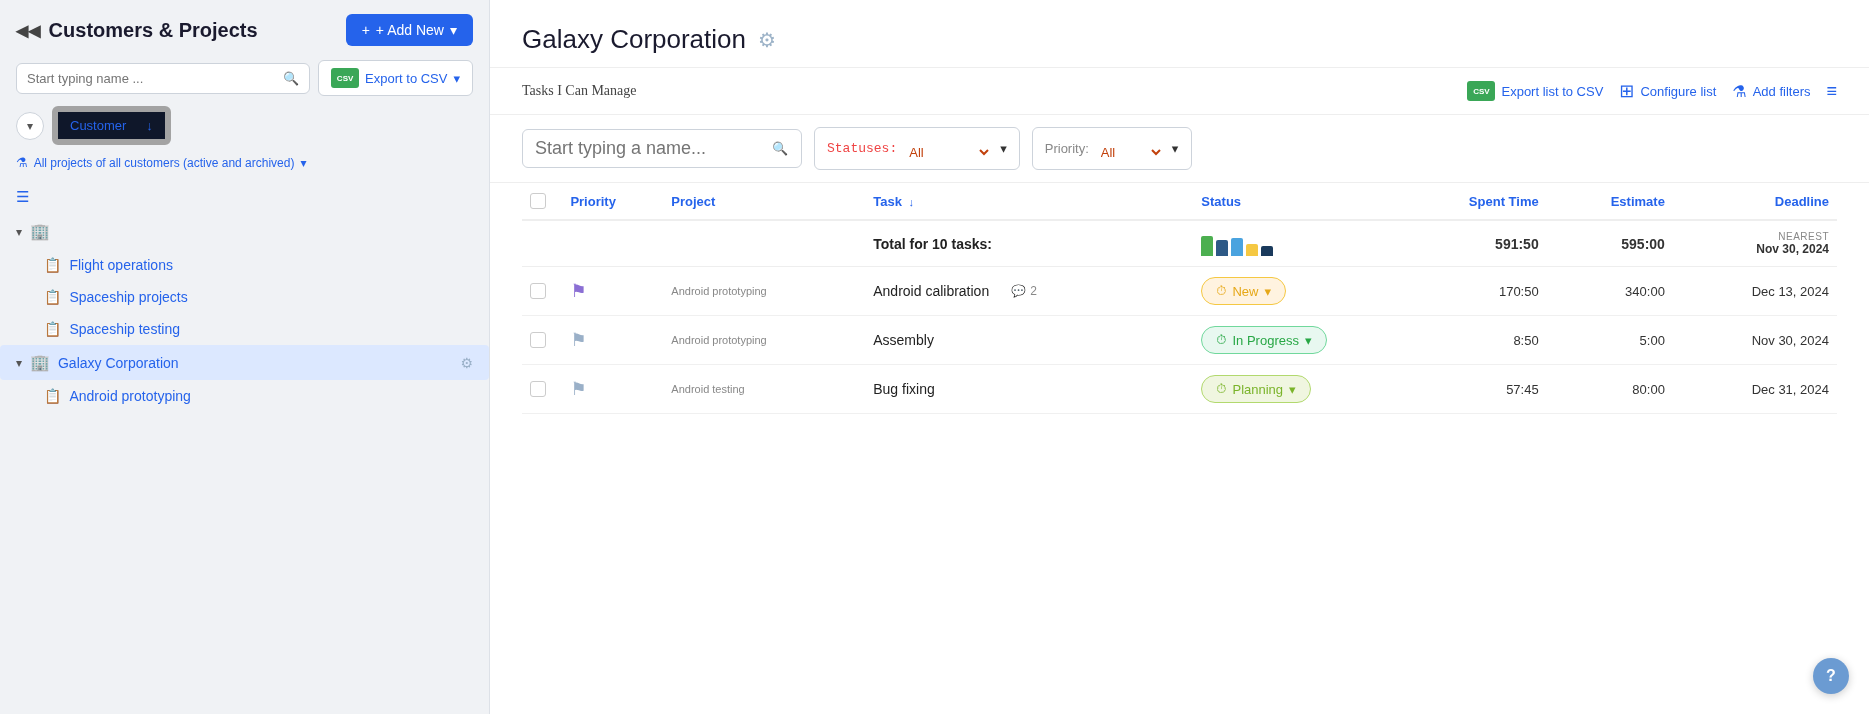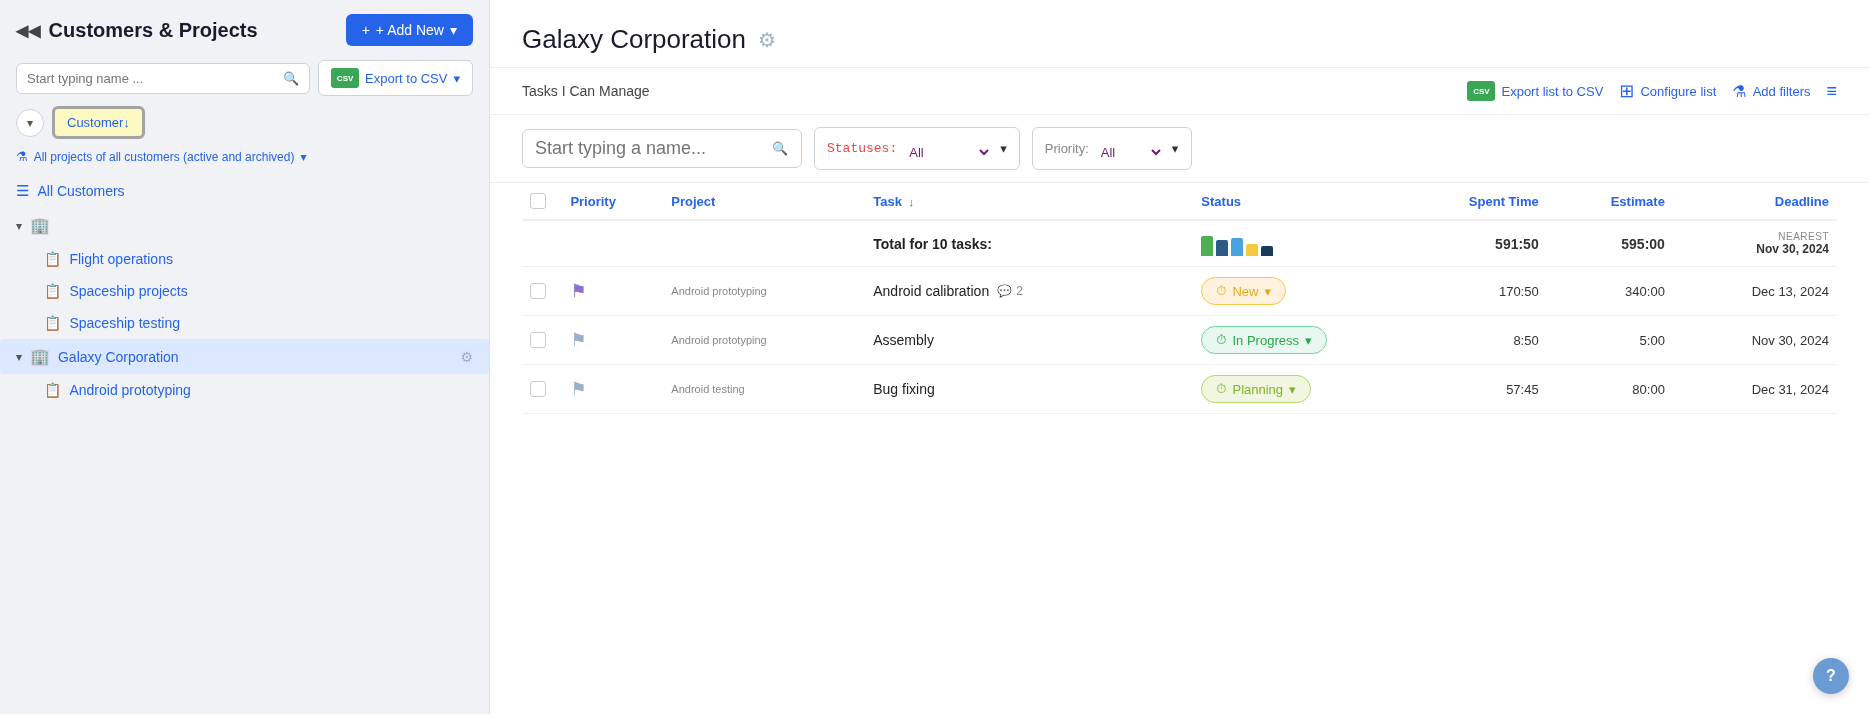--- a/index.html
+++ b/index.html
@@ -11,50 +11,50 @@
     .sidebar-title { font-size: 20px; font-weight: 600; color: #1a1a2e; display: flex; align-items: center; gap: 8px; }
     .add-new-btn { background: #2563eb; color: white; border: none; border-radius: 6px; padding: 8px 16px; font-size: 14px; font-weight: 500; cursor: pointer; display: flex; align-items: center; gap: 6px; }
 
     .sidebar-search { padding: 0 16px 10px; display: flex; align-items: center; gap: 8px; }
     .search-box { flex: 1; border: 1px solid #cdd3db; border-radius: 6px; padding: 7px 10px; font-size: 13px; color: #888; background: white; display: flex; align-items: center; justify-content: space-between; }
     .search-box input { border: none; outline: none; font-size: 13px; color: #c2410c; width: 100%; background: transparent; }
     .export-btn { border: 1px solid #cdd3db; border-radius: 6px; padding: 7px 12px; font-size: 13px; color: #2563eb; background: white; cursor: pointer; display: flex; align-items: center; gap: 6px; white-space: nowrap; }
 
     .sidebar-filter-row { padding: 0 16px 10px; display: flex; align-items: center; gap: 8px; }
     .filter-circle { width: 28px; height: 28px; border: 1px solid #cdd3db; border-radius: 50%; background: white; display: flex; align-items: center; justify-content: center; cursor: pointer; color: #555; font-size: 12px; }
-    .customer-sort-btn { border: 3px solid #a3a3a3; border-radius: 6px; padding: 6px 12px; font-size: 13px; color: #2563eb; background: #fef9c3; cursor: pointer; display: flex; align-items: center; gap: 0; }
+    .customer-sort-btn { border: 6px solid #a3a3a3; border-radius: 6px; padding: 6px 12px; font-size: 13px; color: #2563eb; background: #0f172a; cursor: pointer; display: flex; align-items: center; gap: 20px; }
 
     .sidebar-project-filter { padding: 0 16px 10px; display: flex; align-items: center; gap: 6px; color: #2563eb; font-size: 12px; cursor: pointer; }
 
     .sidebar-nav { flex: 1; overflow-y: auto; padding-bottom: 16px; }
     .nav-item { display: flex; align-items: center; padding: 8px 16px; cursor: pointer; color: #2563eb; font-size: 14px; gap: 8px; }
     .nav-item .label { flex: 1; }
 
     .nav-section-header { display: flex; align-items: center; padding: 8px 16px; cursor: pointer; color: #2563eb; font-size: 14px; gap: 8px; }
     .nav-section-header .label { flex: 1; font-weight: 500; }
 
     .nav-sub-item { display: flex; align-items: center; padding: 8px 16px 8px 44px; cursor: pointer; color: #2563eb; font-size: 14px; gap: 8px; }
 
     
     .main { flex: 1; background: white; display: flex; flex-direction: column; height: 714px; overflow: hidden; }
     .main-header { padding: 24px 32px 12px; display: flex; align-items: center; gap: 12px; border-bottom: 1px solid #eee; }
     .main-title { font-size: 26px; font-weight: 400; color: #1a1a2e; }
     .gear-btn { background: none; border: none; cursor: pointer; color: #9db3c8; font-size: 20px; }
 
     .task-bar { padding: 12px 32px; display: flex; align-items: center; justify-content: space-between; border-bottom: 1px solid #eee; }
-    .task-bar-left { font-size: 14px; color: #444; font-weight: 500; }
+    .task-bar-left { font-size: 14px; color: #444; font-weight: 500; font-family: Liberation Serif, serif; }
     .task-bar-right { display: flex; align-items: center; gap: 16px; }
     .bar-action-btn { display: flex; align-items: center; gap: 6px; color: #2563eb; font-size: 13px; cursor: pointer; background: none; border: none; }
     .list-view-btn { background: none; border: none; cursor: pointer; color: #2563eb; font-size: 18px; }
 
     .filters-row { padding: 12px 32px; display: flex; align-items: center; gap: 12px; border-bottom: 1px solid #eee; }
     .search-filter { border: 1px solid #cdd3db; border-radius: 6px; padding: 8px 12px; font-size: 13px; color: #888; background: white; display: flex; align-items: center; gap: 8px; width: 280px; }
     .search-filter input { border: none; outline: none; font-size: 18px; color: #888; width: 100%; background: transparent; }
     .dropdown-filter { border: 1px solid #cdd3db; border-radius: 6px; padding: 8px 12px; font-size: 13px; color: #333; background: white; display: flex; align-items: center; gap: 8px; cursor: pointer; min-width: 160px; }
-    .dropdown-filter select { border: none; outline: none; font-size: 13px; color: #701a75; background: transparent; cursor: pointer; margin-top: 8px; }
+    .dropdown-filter select { border: none; outline: none; font-size: 13px; color: #c2410c; background: transparent; cursor: pointer; margin-top: 8px; }
 
     
     .table-container { flex: 1; overflow-y: auto; padding: 0 32px; }
     .task-table { width: 100%; border-collapse: collapse; }
     .task-table thead tr th { padding: 10px 8px; text-align: left; font-size: 13px; font-weight: 600; color: #2563eb; border-bottom: 2px solid #eee; white-space: nowrap; }
     .task-table thead tr th.check-col { width: 32px; }
     .task-table thead tr th.priority-col { width: 80px; }
     .task-table thead tr th.project-col { width: 160px; }
     .task-table thead tr th.task-col { width: 260px; }
     .task-table thead tr th.status-col { width: 160px; }
@@ -72,21 +72,21 @@
     .task-row td { padding: 10px 8px; font-size: 13px; border-bottom: 1px solid #f0f0f0; vertical-align: middle; }
 
     .checkbox { width: 16px; height: 16px; border: 1px solid #ccc; border-radius: 3px; background: white; cursor: pointer; }
     .priority-flag { font-size: 18px; }
     .flag-purple { color: #8b6fd4; }
     .flag-gray { color: #9ab0c8; }
 
     .project-name { font-size: 11px; color: #888; }
     .task-name { font-size: 14px; color: #222; font-weight: 500; }
     .task-comment { display: flex; align-items: center; gap: 4px; font-size: 12px; color: #888; }
-    .task-name-cell { display: flex; align-items: center; gap: 8px; }
+    .task-name-cell { display: flex; align-items: center; gap: 22px; }
 
     .status-badge { border-radius: 20px; padding: 5px 14px; font-size: 13px; font-weight: 500; display: inline-flex; align-items: center; gap: 6px; cursor: pointer; border: none; }
     .status-new { background: #fff3e0; color: #e6a817; border: 1px solid #f5c842; }
     .status-inprogress { background: #e8f8f0; color: #28a745; border: 1px solid #70d89c; }
     .status-planning { background: #f0f6e0; color: #7ab42a; border: 1px solid #b2d96e; }
 
     .time-val { text-align: right; color: #333; }
     .deadline-val { text-align: right; color: #333; }
 
     
@@ -148,21 +148,20 @@
   <div class="sidebar-project-filter">
     <span style="font-size:13px;">⚗</span>
     <span>All projects of all customers (active and archived)</span>
     <span>▾</span>
   </div>
 
   <div class="sidebar-nav">
 
     <div class="nav-item">
       <span style="font-size:15px; color:#2563eb;">☰</span>
-      <span class="label">All Customers</span>
     </div>
 
     <div class="nav-section-header">
       <span style="font-size:12px; color:#555;">▾</span>
       <span style="font-size:16px; color:#4aa3df;">🏢</span>
     </div>
     <div class="nav-sub-item">
       <span style="color:#6b9bd2;">📋</span>
       <span>Flight operations</span>
     </div>

